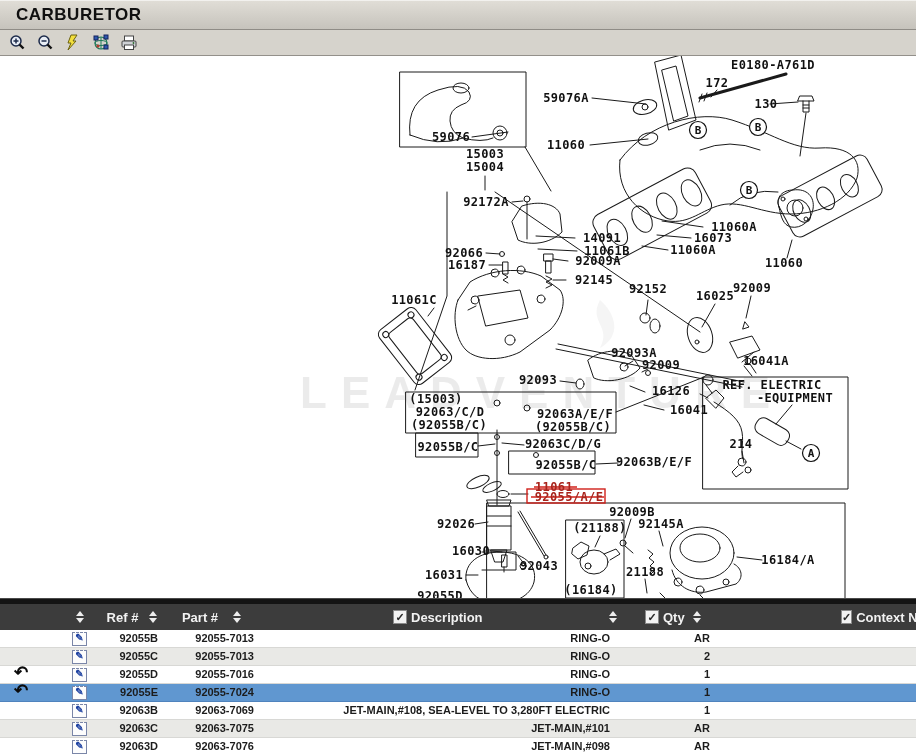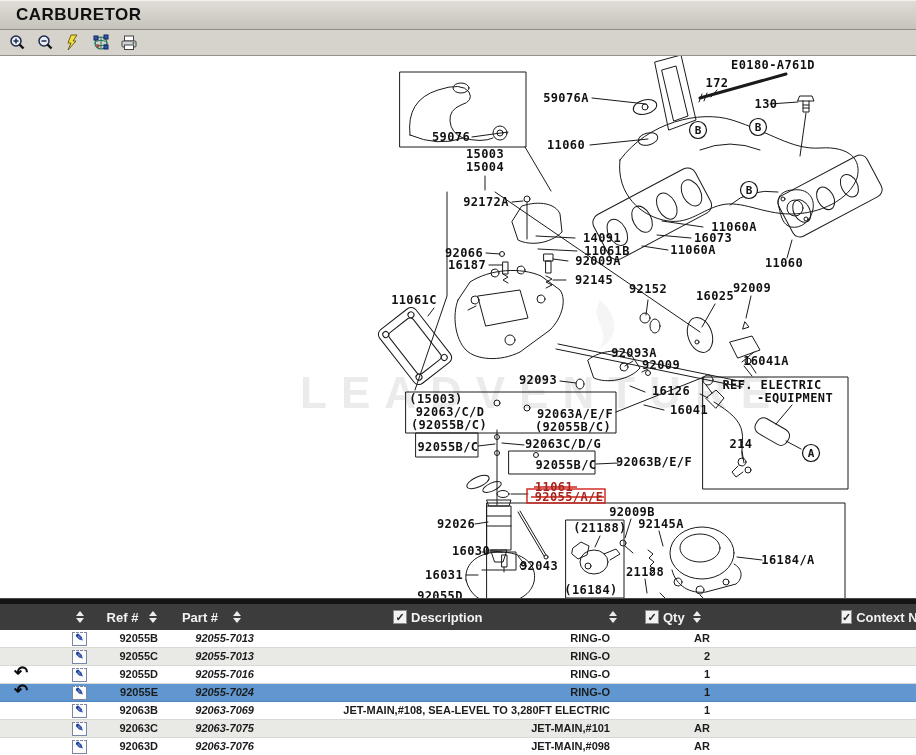--- a/index.html
+++ b/index.html
@@ -38,21 +38,21 @@
   .sort i.dn{border-top:5px solid #ededed;}
   .cb{width:12px;height:12px;background:#f2f2f2;border:1px solid #8a8a8a;display:inline-flex;
       align-items:center;justify-content:center;cursor:pointer;box-sizing:content-box;}
   .cb::after{content:"✓";font-size:11px;line-height:11px;color:#2b2b2b;font-weight:bold;}
   .trow{position:relative;height:18px;background:#fff;border-bottom:1px solid #d8d8d5;
         box-sizing:border-box;font-size:11px;font-weight:bold;color:#1c1c1c;cursor:pointer;}
   .trow.alt{background:#e9e9e6;}
   .trow.sel{background:#6097d0;border-bottom:1px solid #4f83bd;}
   .trow span.cell{position:absolute;top:0;line-height:17px;text-align:right;white-space:nowrap;overflow:hidden;}
   .c-ref{left:88px;width:70px;}
-  .c-part{left:158px;width:96px;font-style:italic;}
+  .c-part{left:158px;width:96px;}
   .c-desc{left:260px;width:350px;}
   .c-qty{left:610px;width:100px;}
   .backarrow{position:absolute;left:14px;top:-2px;font-size:17px;font-weight:bold;color:#0b0b0b;line-height:18px;}
   .editicon{position:absolute;left:72px;top:2px;width:13px;height:12px;background:#fdfdfd;
     border:1px solid #7a86a8;border-top-style:dashed;display:flex;align-items:center;justify-content:center;}
   .editicon::after{content:"✎";font-size:10px;color:#1b3fa0;line-height:10px;transform:translateY(-1px);}
 </style>
 </head>
 <body>
 

